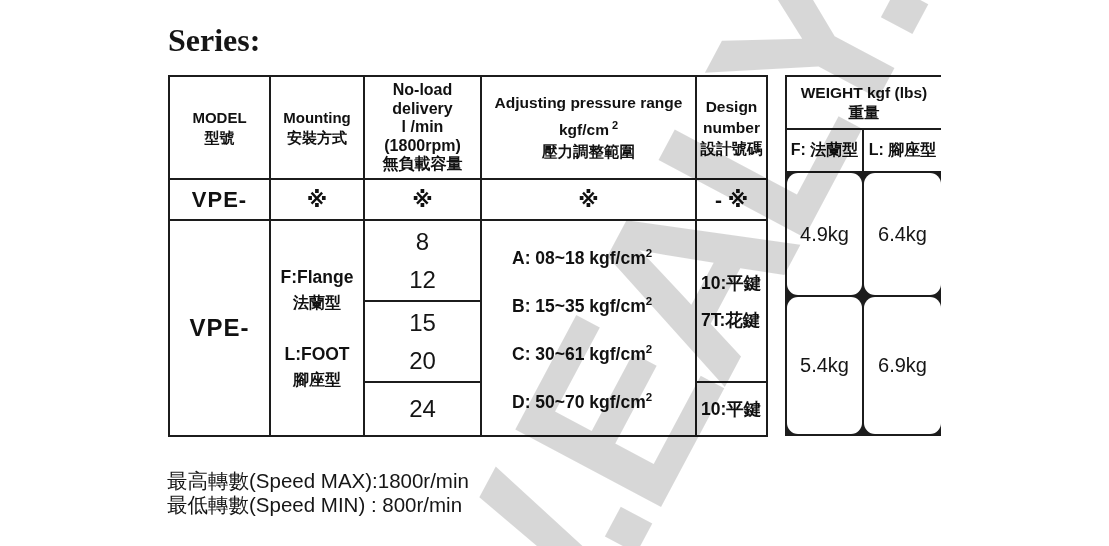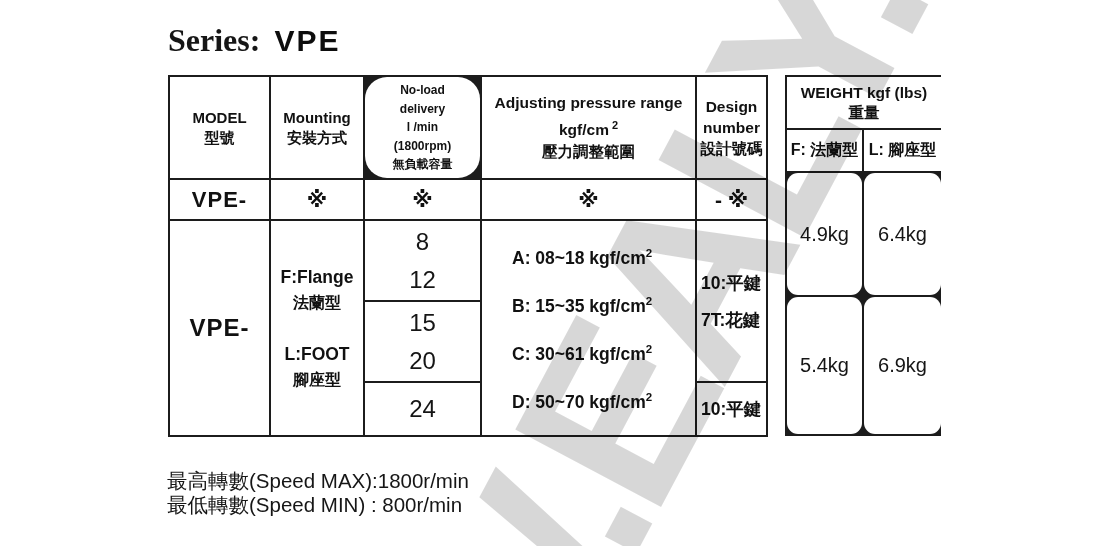--- a/index.html
+++ b/index.html
@@ -29,20 +29,21 @@
   }
   
   .title {
     position: absolute;
     left: 168px;
     top: 22px;
     display: flex;
     align-items: baseline;
     gap: 14px;
     z-index: 1;
+    flex-direction: column;
   }
   .series-label {
     font-family: "Liberation Serif", "DejaVu Serif", serif;
     font-weight: bold;
     font-size: 32px;
     color: #161616;
   }
   .series-value {
     font-family: "Liberation Sans", sans-serif;
     font-weight: bold;
@@ -77,21 +78,21 @@
   }
   .weight-table {
     left: 785px; top: 75px;
     width: 156px; height: 361px;
     grid-template-columns: 75px 77px;
     grid-template-rows: 51px 41px 122px 137px;
   }
   
   .hcell { font-weight: bold; font-size: 15px; line-height: 20px; }
   .hcell .zh { font-size: 15px; }
-  .h-delivery { font-size: 12px; line-height: 18.5px; border-radius: 22px; }
+  .h-delivery { font-size: 16px; line-height: 18.5px; }
   .h-pressure { line-height: 22px; font-size: 15.5px; }
   .h-design { font-size: 15.5px; line-height: 21px; }
   sup.hsup { font-size: 11px; margin-left: 3px; }
   
   .code-model { font-weight: bold; font-size: 22px; letter-spacing: 1px; }
   .code-mark { font-weight: bold; font-size: 21px; }
   
   .b-model { font-weight: bold; font-size: 24px; letter-spacing: 1px; }
   .grid-table .b-mounting { font-weight: bold; line-height: 25px; }
   .b-mounting .en { font-size: 17.5px; }

